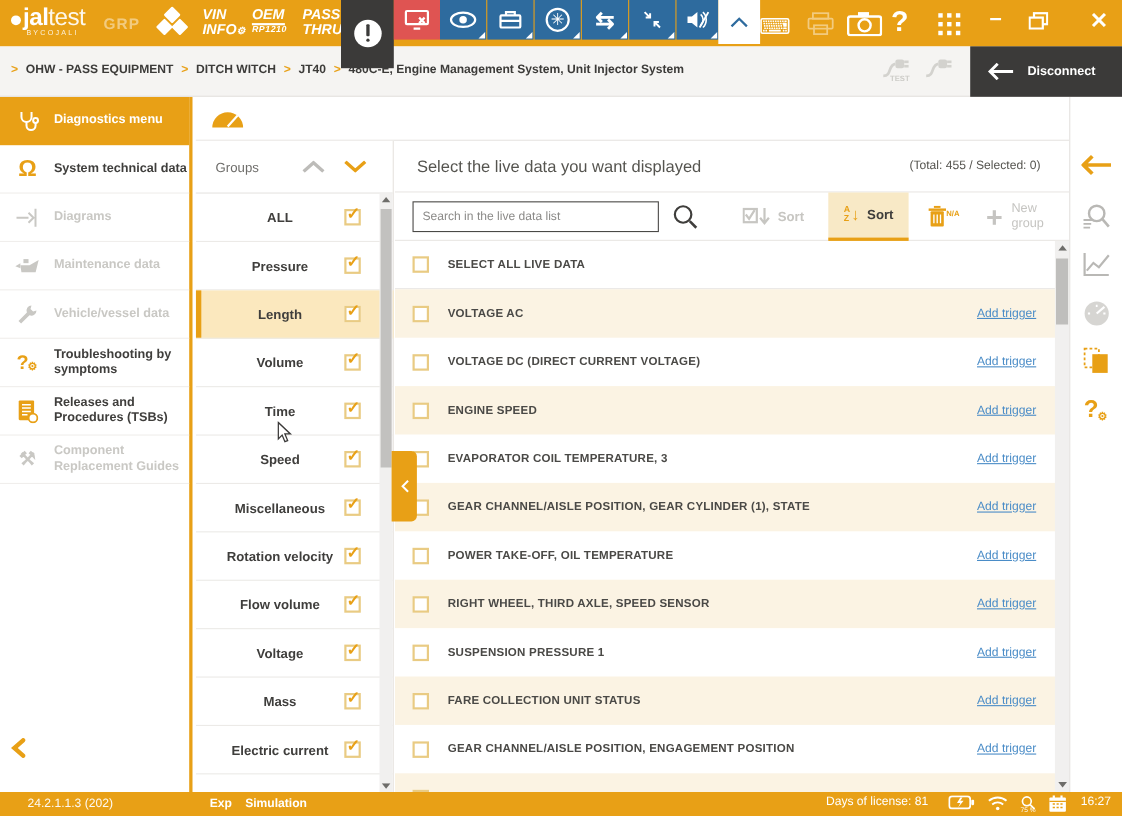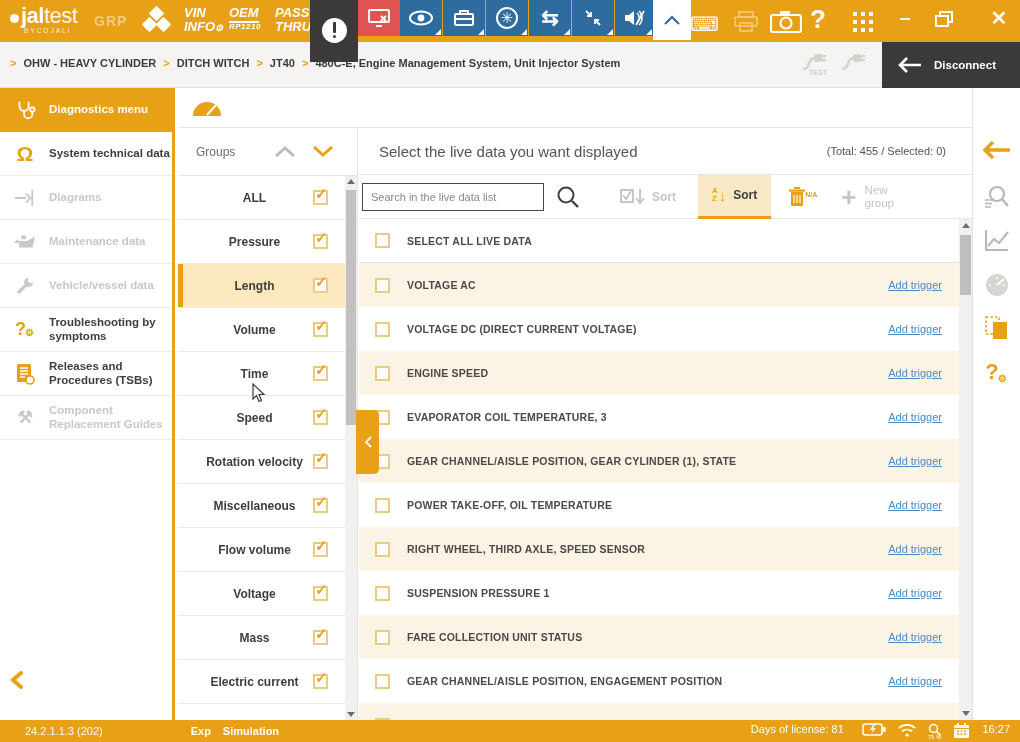--- a/index.html
+++ b/index.html
@@ -77,21 +77,21 @@
   .g-scroll { position:absolute; right:0; top:48px; bottom:0; width:12px; background:#F1F0EF; }
   .g-thumb { position:absolute; left:1px; right:1px; top:14px; height:235px; background:#C2C1BF; }
   .scroll-arrow { position:absolute; left:0; width:12px; display:flex; justify-content:center; color:#6E6D6A; }
 
   
   .live { position:absolute; left:359px; top:128px; width:613px; height:592px; background:#fff; z-index:4; }
   .live-head { height:47px; display:flex; align-items:center; border-bottom:1px solid #E9E7E4; padding:0 26px 0 20px; }
   .live-prompt { font-size:15px; color:#55544F; flex:1; }
   .live-counter { font-size:11px; color:#55544F; }
   .live-toolbar { height:44px; display:flex; align-items:center; border-bottom:1px solid #E9E7E4; position:relative; }
-  .searchbox { margin-left:3px; width:182px; height:28px; border:1px solid #4A4946; background:#fff; font-size:11px; padding:0 8px; color:#3f3e3c; font-family:"Liberation Sans",sans-serif; }
+  .searchbox { margin-left:16px; width:224px; height:28px; border:1px solid #4A4946; background:#fff; font-size:11px; padding:0 8px; color:#3f3e3c; font-family:"Liberation Sans",sans-serif; }
   .searchbox::placeholder { color:#8B8A88; }
   .sort-dis { display:flex; align-items:center; gap:6px; margin-left:40px; color:#C7C6C2; }
   .sort-dis .slabel { font-size:12px; font-weight:bold; color:#C7C6C2; }
   .sort-act { height:44px; display:flex; align-items:center; gap:7px; margin-left:22px; padding:0 14px; background:#F8E9C6; border-bottom:3px solid #E8A016; cursor:pointer; }
   .azstack { display:flex; align-items:center; }
   .azstack .letters { display:flex; flex-direction:column; font-size:8px; font-weight:bold; color:#E8A016; line-height:1; }
   .azstack .dar { color:#E8A016; font-size:15px; font-weight:bold; margin-left:1px; }
   .sort-act .slabel { font-size:12px; font-weight:bold; color:#3F3E3C; }
   .trashwrap { display:flex; align-items:flex-start; margin-left:18px; cursor:pointer; }
   .na { font-size:7px; font-weight:bold; color:#E8A016; margin-top:4px; }
@@ -245,21 +245,21 @@
       <rect x="5" y="1" width="12" height="10" fill="none" stroke="#fff" stroke-width="2"></rect>
       <rect x="1" y="5" width="12" height="10" fill="#E8A016" stroke="#fff" stroke-width="2"></rect>
     </svg>
   </div>
   <span class="win-ctl" style="left:982px;">✕</span>
 </div>
 
 <div class="crumbbar">
   <div class="crumbs">
     <span class="sep">&gt;</span>
-    <span>OHW - HEAVY CYLINDER</span>
+    <span>OHW - PASS EQUIPMENT</span>
     <span class="sep">&gt;</span>
     <span>DITCH WITCH</span>
     <span class="sep">&gt;</span>
     <span>JT40</span>
     <span class="sep">&gt;</span>
     <span>480C-E, Engine Management System, Unit Injector System</span>
   </div>
 
   <div class="plug" style="right:185px;">
     <svg width="28" height="22" viewBox="0 0 28 22">
@@ -397,25 +397,25 @@
       </div>
     <div class="g-row">
         <span class="glbl">Time</span>
         <span class="cb checked"></span>
       </div>
     <div class="g-row">
         <span class="glbl">Speed</span>
         <span class="cb checked"></span>
       </div>
     <div class="g-row">
+        <span class="glbl">Miscellaneous</span>
+        <span class="cb checked"></span>
+      </div>
+    <div class="g-row">
         <span class="glbl">Rotation velocity</span>
-        <span class="cb checked"></span>
-      </div>
-    <div class="g-row">
-        <span class="glbl">Miscellaneous</span>
         <span class="cb checked"></span>
       </div>
     <div class="g-row">
         <span class="glbl">Flow volume</span>
         <span class="cb checked"></span>
       </div>
     <div class="g-row">
         <span class="glbl">Voltage</span>
         <span class="cb checked"></span>
       </div>

